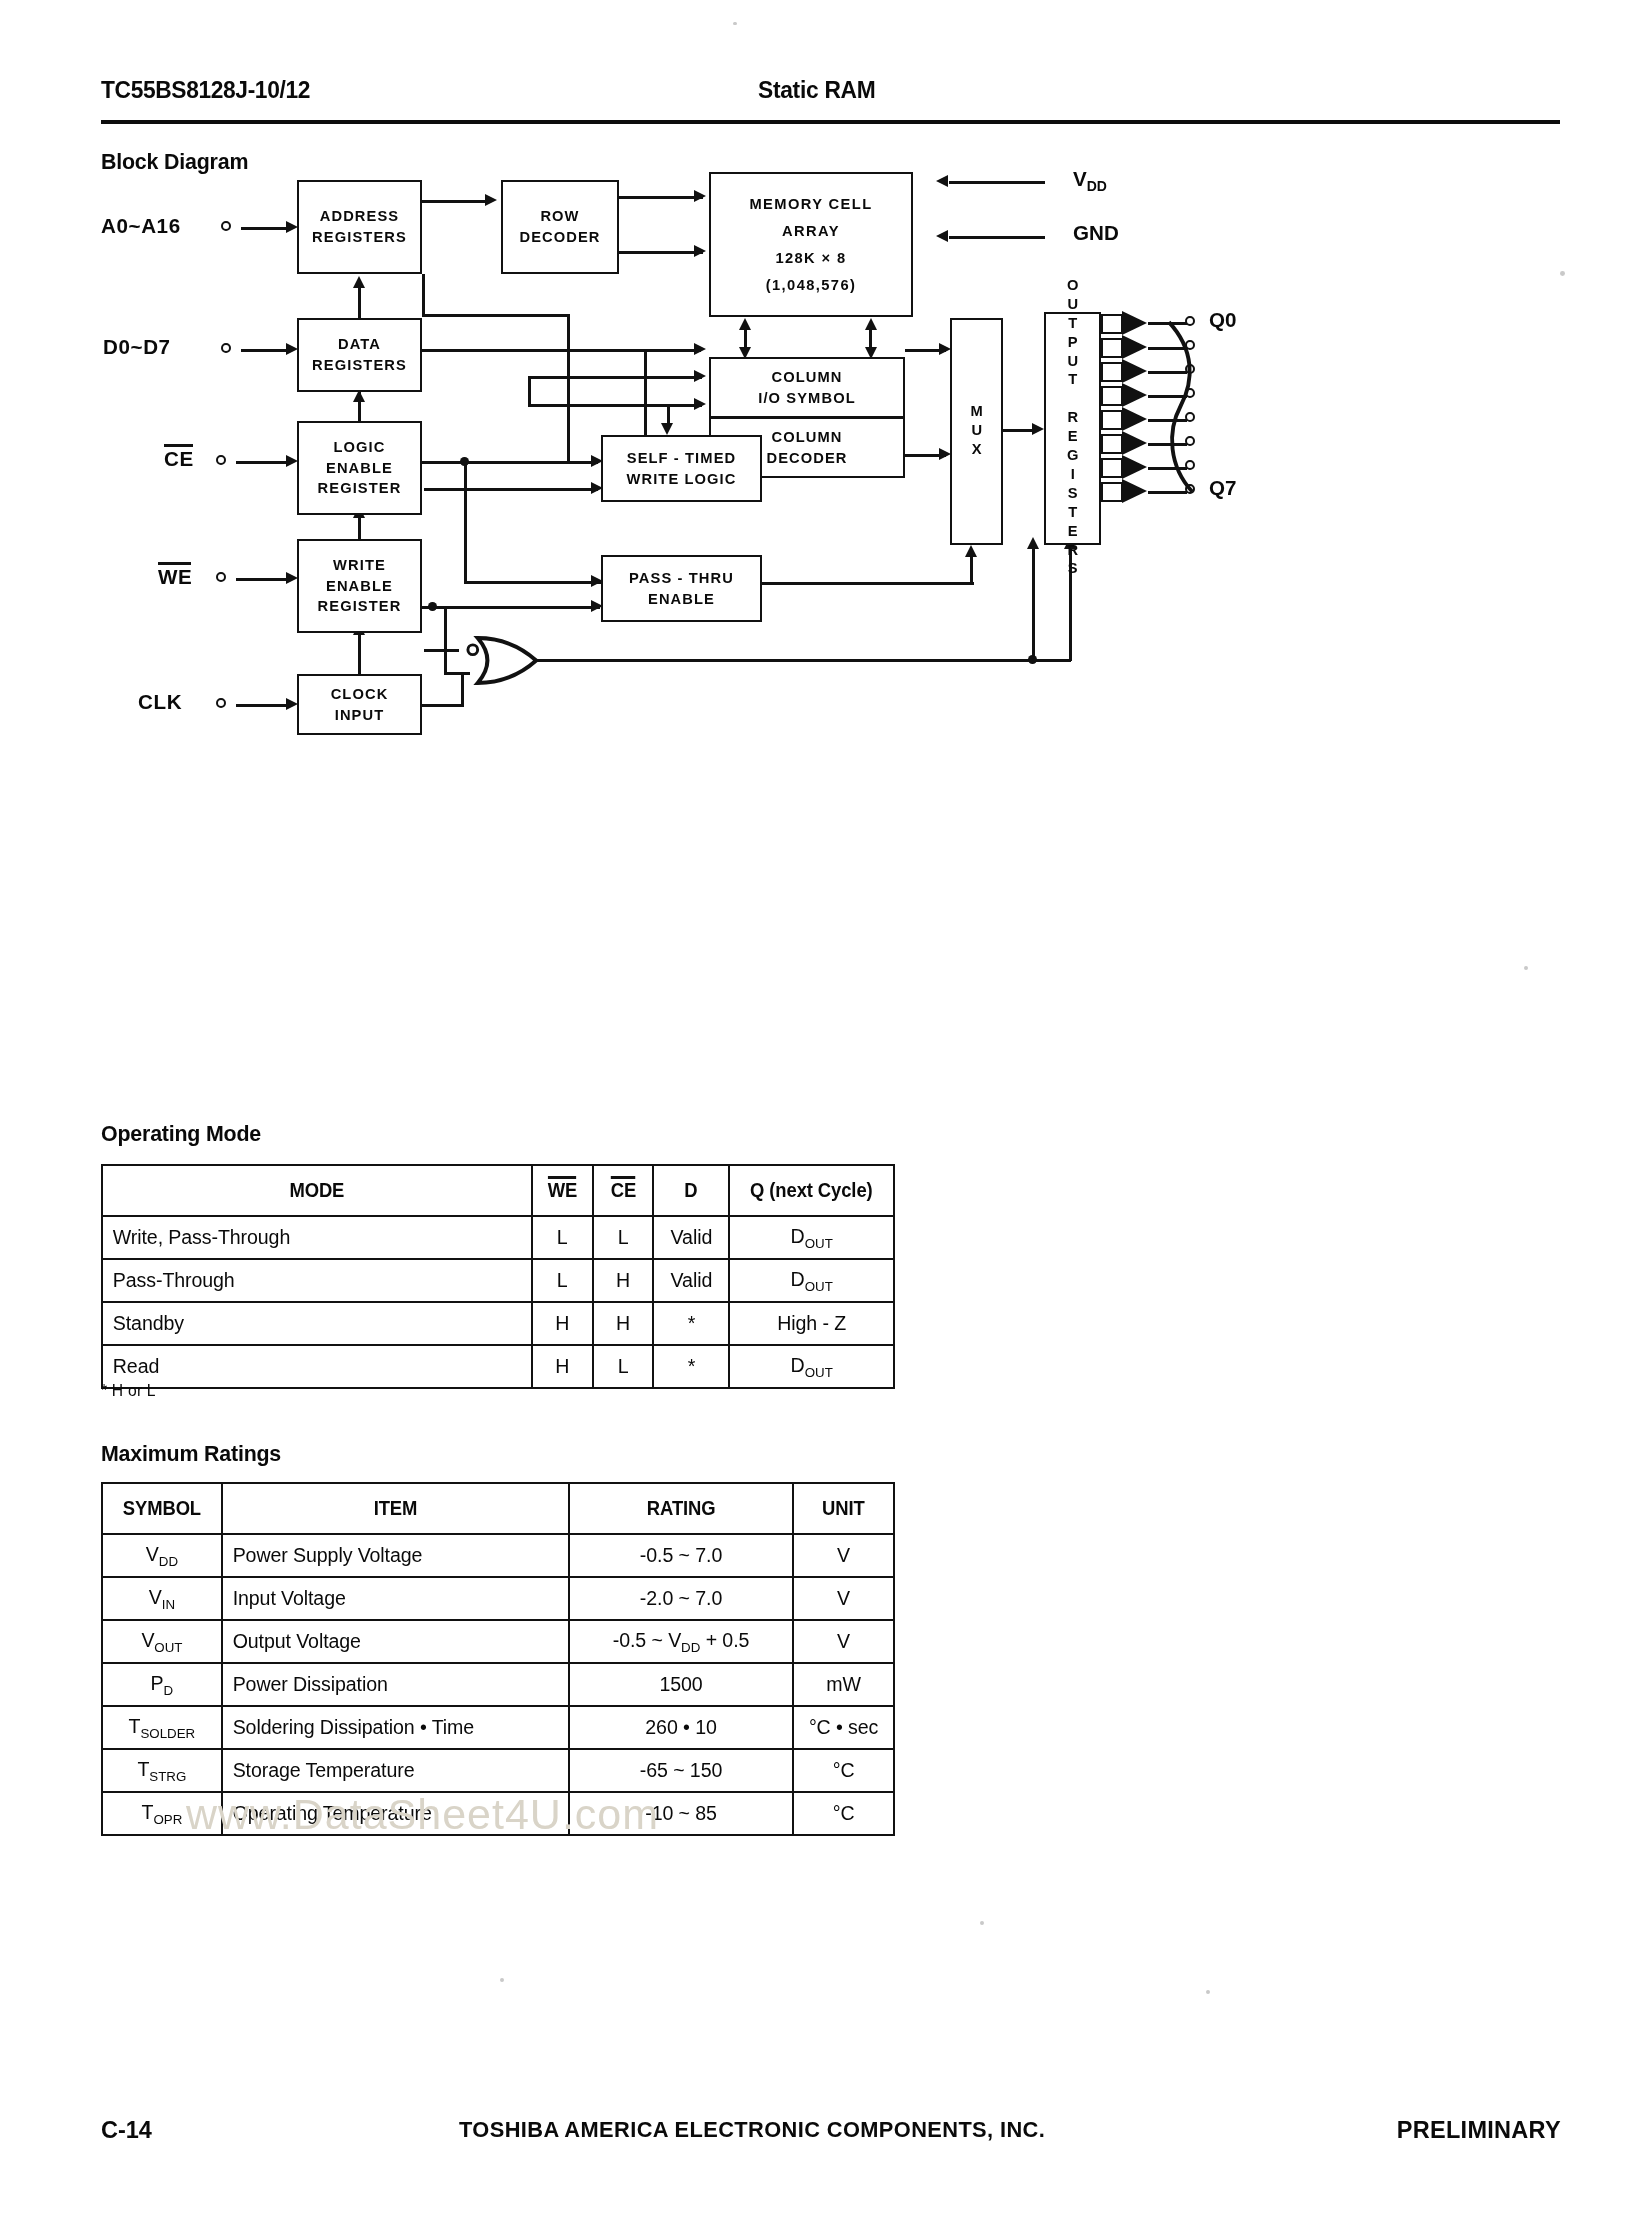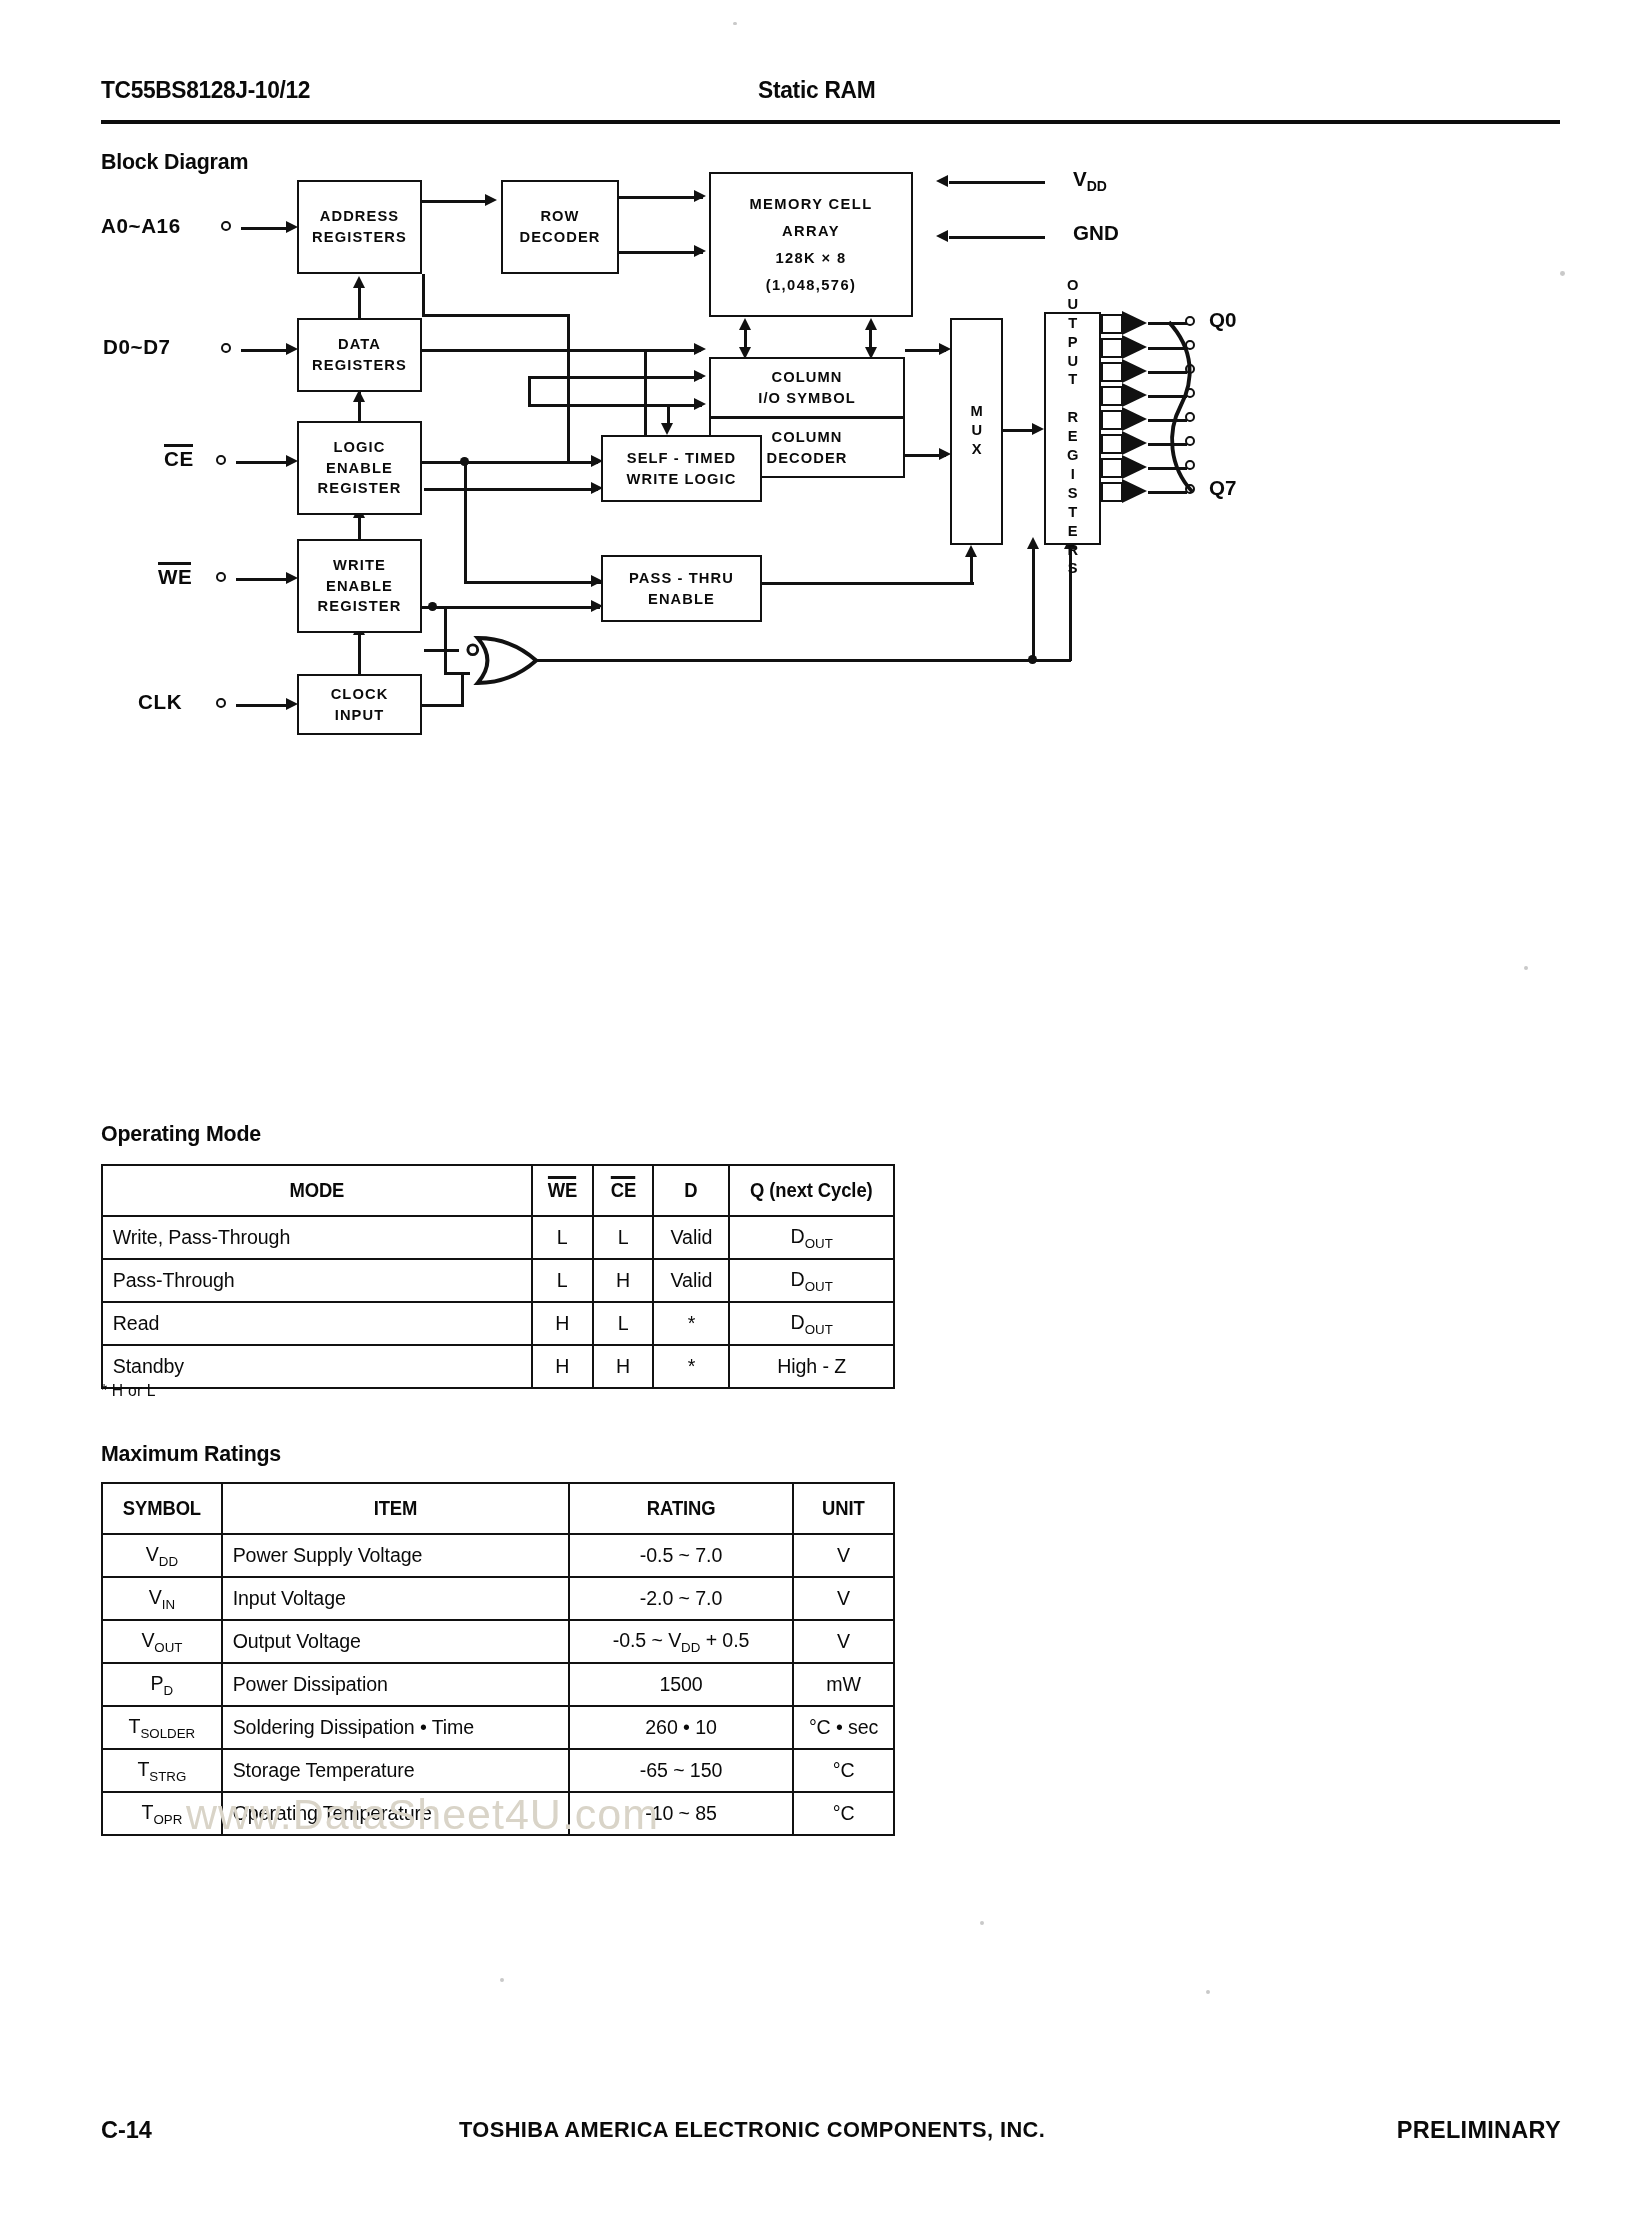--- a/index.html
+++ b/index.html
@@ -411,32 +411,32 @@
           <td class="cell" style="height: 43px;">D<span class="sub">OUT</span></td>
         </tr>
         <tr>
           <td class="cell-l" style="height: 43px;">Pass-Through</td>
           <td class="cell" style="height: 43px;">L</td>
           <td class="cell" style="height: 43px;">H</td>
           <td class="cell" style="height: 43px;">Valid</td>
           <td class="cell" style="height: 43px;">D<span class="sub">OUT</span></td>
         </tr>
         <tr>
+          <td class="cell-l" style="height: 43px;">Standby</td>
+          <td class="cell" style="height: 43px;">H</td>
+          <td class="cell" style="height: 43px;">H</td>
+          <td class="cell" style="height: 43px;">*</td>
+          <td class="cell" style="height: 43px;">High - Z</td>
+        </tr>
+        <tr>
           <td class="cell-l" style="height: 43px;">Read</td>
           <td class="cell" style="height: 43px;">H</td>
           <td class="cell" style="height: 43px;">L</td>
           <td class="cell" style="height: 43px;">*</td>
           <td class="cell" style="height: 43px;">D<span class="sub">OUT</span></td>
-        </tr>
-        <tr>
-          <td class="cell-l" style="height: 43px;">Standby</td>
-          <td class="cell" style="height: 43px;">H</td>
-          <td class="cell" style="height: 43px;">H</td>
-          <td class="cell" style="height: 43px;">*</td>
-          <td class="cell" style="height: 43px;">High - Z</td>
         </tr>
       </tbody>
   </table>
   <div class="footnote" style="left:101px; top:1382px;">* H or L</div>
 
   <div class="sect-title" style="left:101px; top:1441px;">Maximum Ratings</div>
 
   <table class="tbl" id="tbl-maxrat" style="left:101px; top:1482px; width:794px;">
     <thead>
       <tr>

